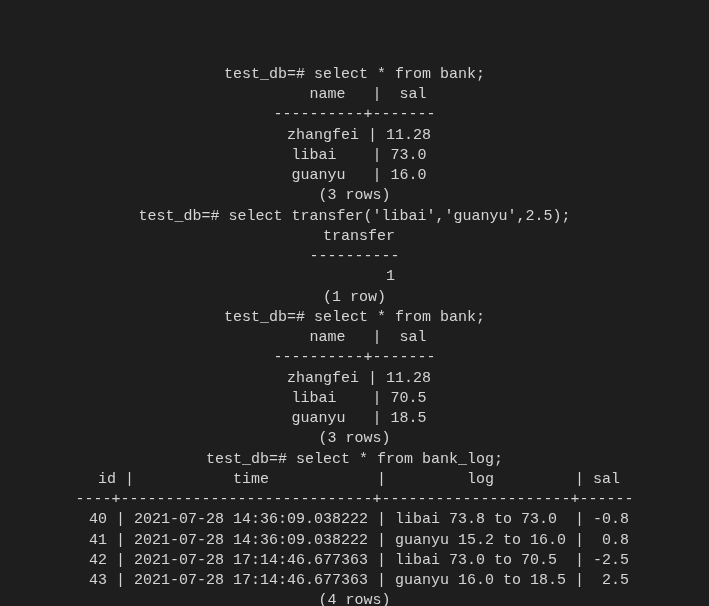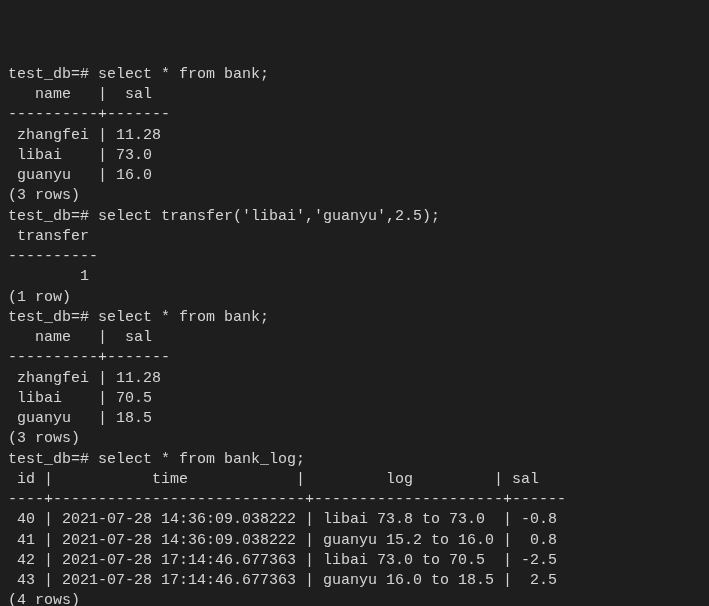--- a/index.html
+++ b/index.html
@@ -9,21 +9,21 @@
     color: #d4d4d4;
     font-family: Consolas, "Courier New", monospace;
     font-size: 15px;
     line-height: 1.35;
     white-space: pre;
     width: 709px;
     height: 606px;
     box-sizing: border-box;
     overflow: hidden;
   }
-  .line { white-space: pre; }
+  .line { white-space: pre; text-align: center; }
 </style>
 </head>
 <body>
 
 
 <div id="terminal"><div class="line">test_db=# select * from bank;</div><div class="line">   name   |  sal</div><div class="line">----------+-------</div><div class="line"> zhangfei | 11.28</div><div class="line"> libai    | 73.0</div><div class="line"> guanyu   | 16.0</div><div class="line">(3 rows)</div><div class="line"></div><div class="line">test_db=# select transfer('libai','guanyu',2.5);</div><div class="line"> transfer</div><div class="line">----------</div><div class="line">        1</div><div class="line">(1 row)</div><div class="line"></div><div class="line">test_db=# select * from bank;</div><div class="line">   name   |  sal</div><div class="line">----------+-------</div><div class="line"> zhangfei | 11.28</div><div class="line"> libai    | 70.5</div><div class="line"> guanyu   | 18.5</div><div class="line">(3 rows)</div><div class="line"></div><div class="line">test_db=# select * from bank_log;</div><div class="line"> id |           time            |         log         | sal</div><div class="line">----+----------------------------+---------------------+------</div><div class="line"> 40 | 2021-07-28 14:36:09.038222 | libai 73.8 to 73.0  | -0.8</div><div class="line"> 41 | 2021-07-28 14:36:09.038222 | guanyu 15.2 to 16.0 |  0.8</div><div class="line"> 42 | 2021-07-28 17:14:46.677363 | libai 73.0 to 70.5  | -2.5</div><div class="line"> 43 | 2021-07-28 17:14:46.677363 | guanyu 16.0 to 18.5 |  2.5</div><div class="line">(4 rows)</div></div>
 
 
 
 </body></html>

